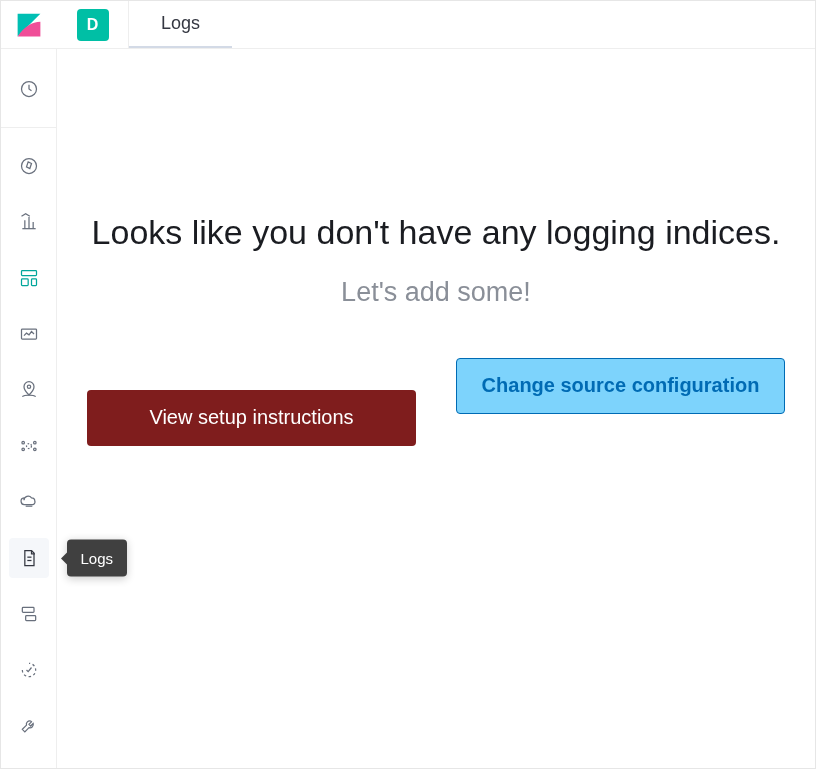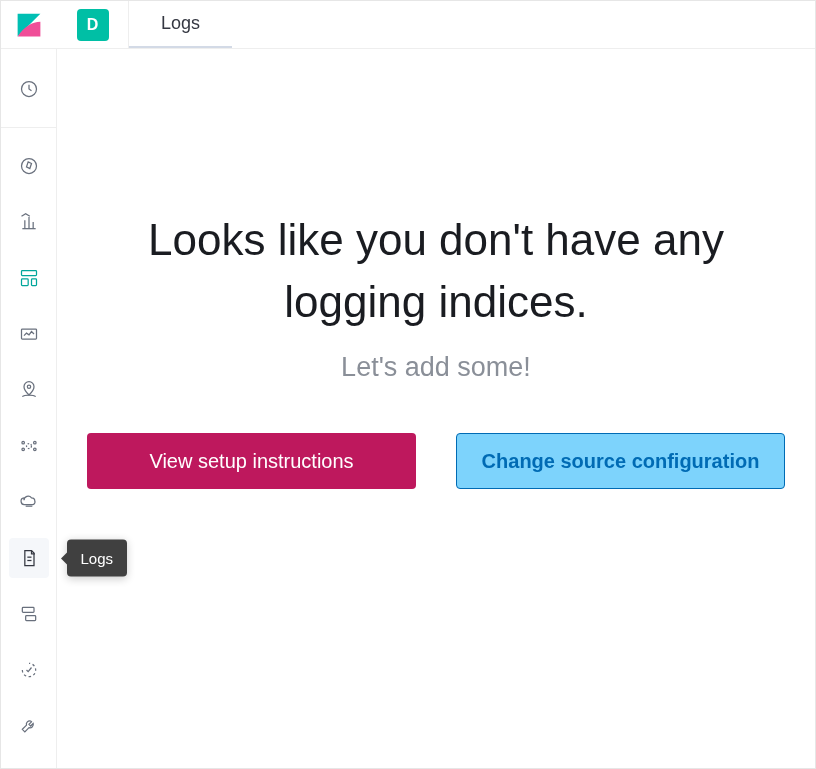--- a/index.html
+++ b/index.html
@@ -118,21 +118,21 @@
   
   .main {
     position: absolute;
     left: 56px;
     right: 0;
     top: 48px;
     bottom: 0;
     padding: 40px 20px 20px 20px;
   }
   .empty-title {
-    font-size: 44px;
+    font-size: 34px;
     color: #1a1c21;
     text-align: center;
     font-weight: 400;
     line-height: 1.4;
     margin: 120px 10px 20px 10px;
   }
   .empty-sub {
     text-align: center;
     color: #8a8f98;
     font-size: 27px;
@@ -151,22 +151,23 @@
     border-radius: 4px;
     cursor: pointer;
     display: flex;
     align-items: center;
     justify-content: center;
     border: 1px solid transparent;
     min-width: 0;
     white-space: nowrap;
   }
   .btn-primary {
-    background: #be185d;
+    background: #7f1d1d;
     color: #fff;
+    margin-top: 32px;
   }
   .btn-secondary {
     background: #7dd3fc;
     color: #006bb4;
     border: 1px solid #006bb4;
     font-weight: bold;
   }
 </style>
 </head>
 <body>

